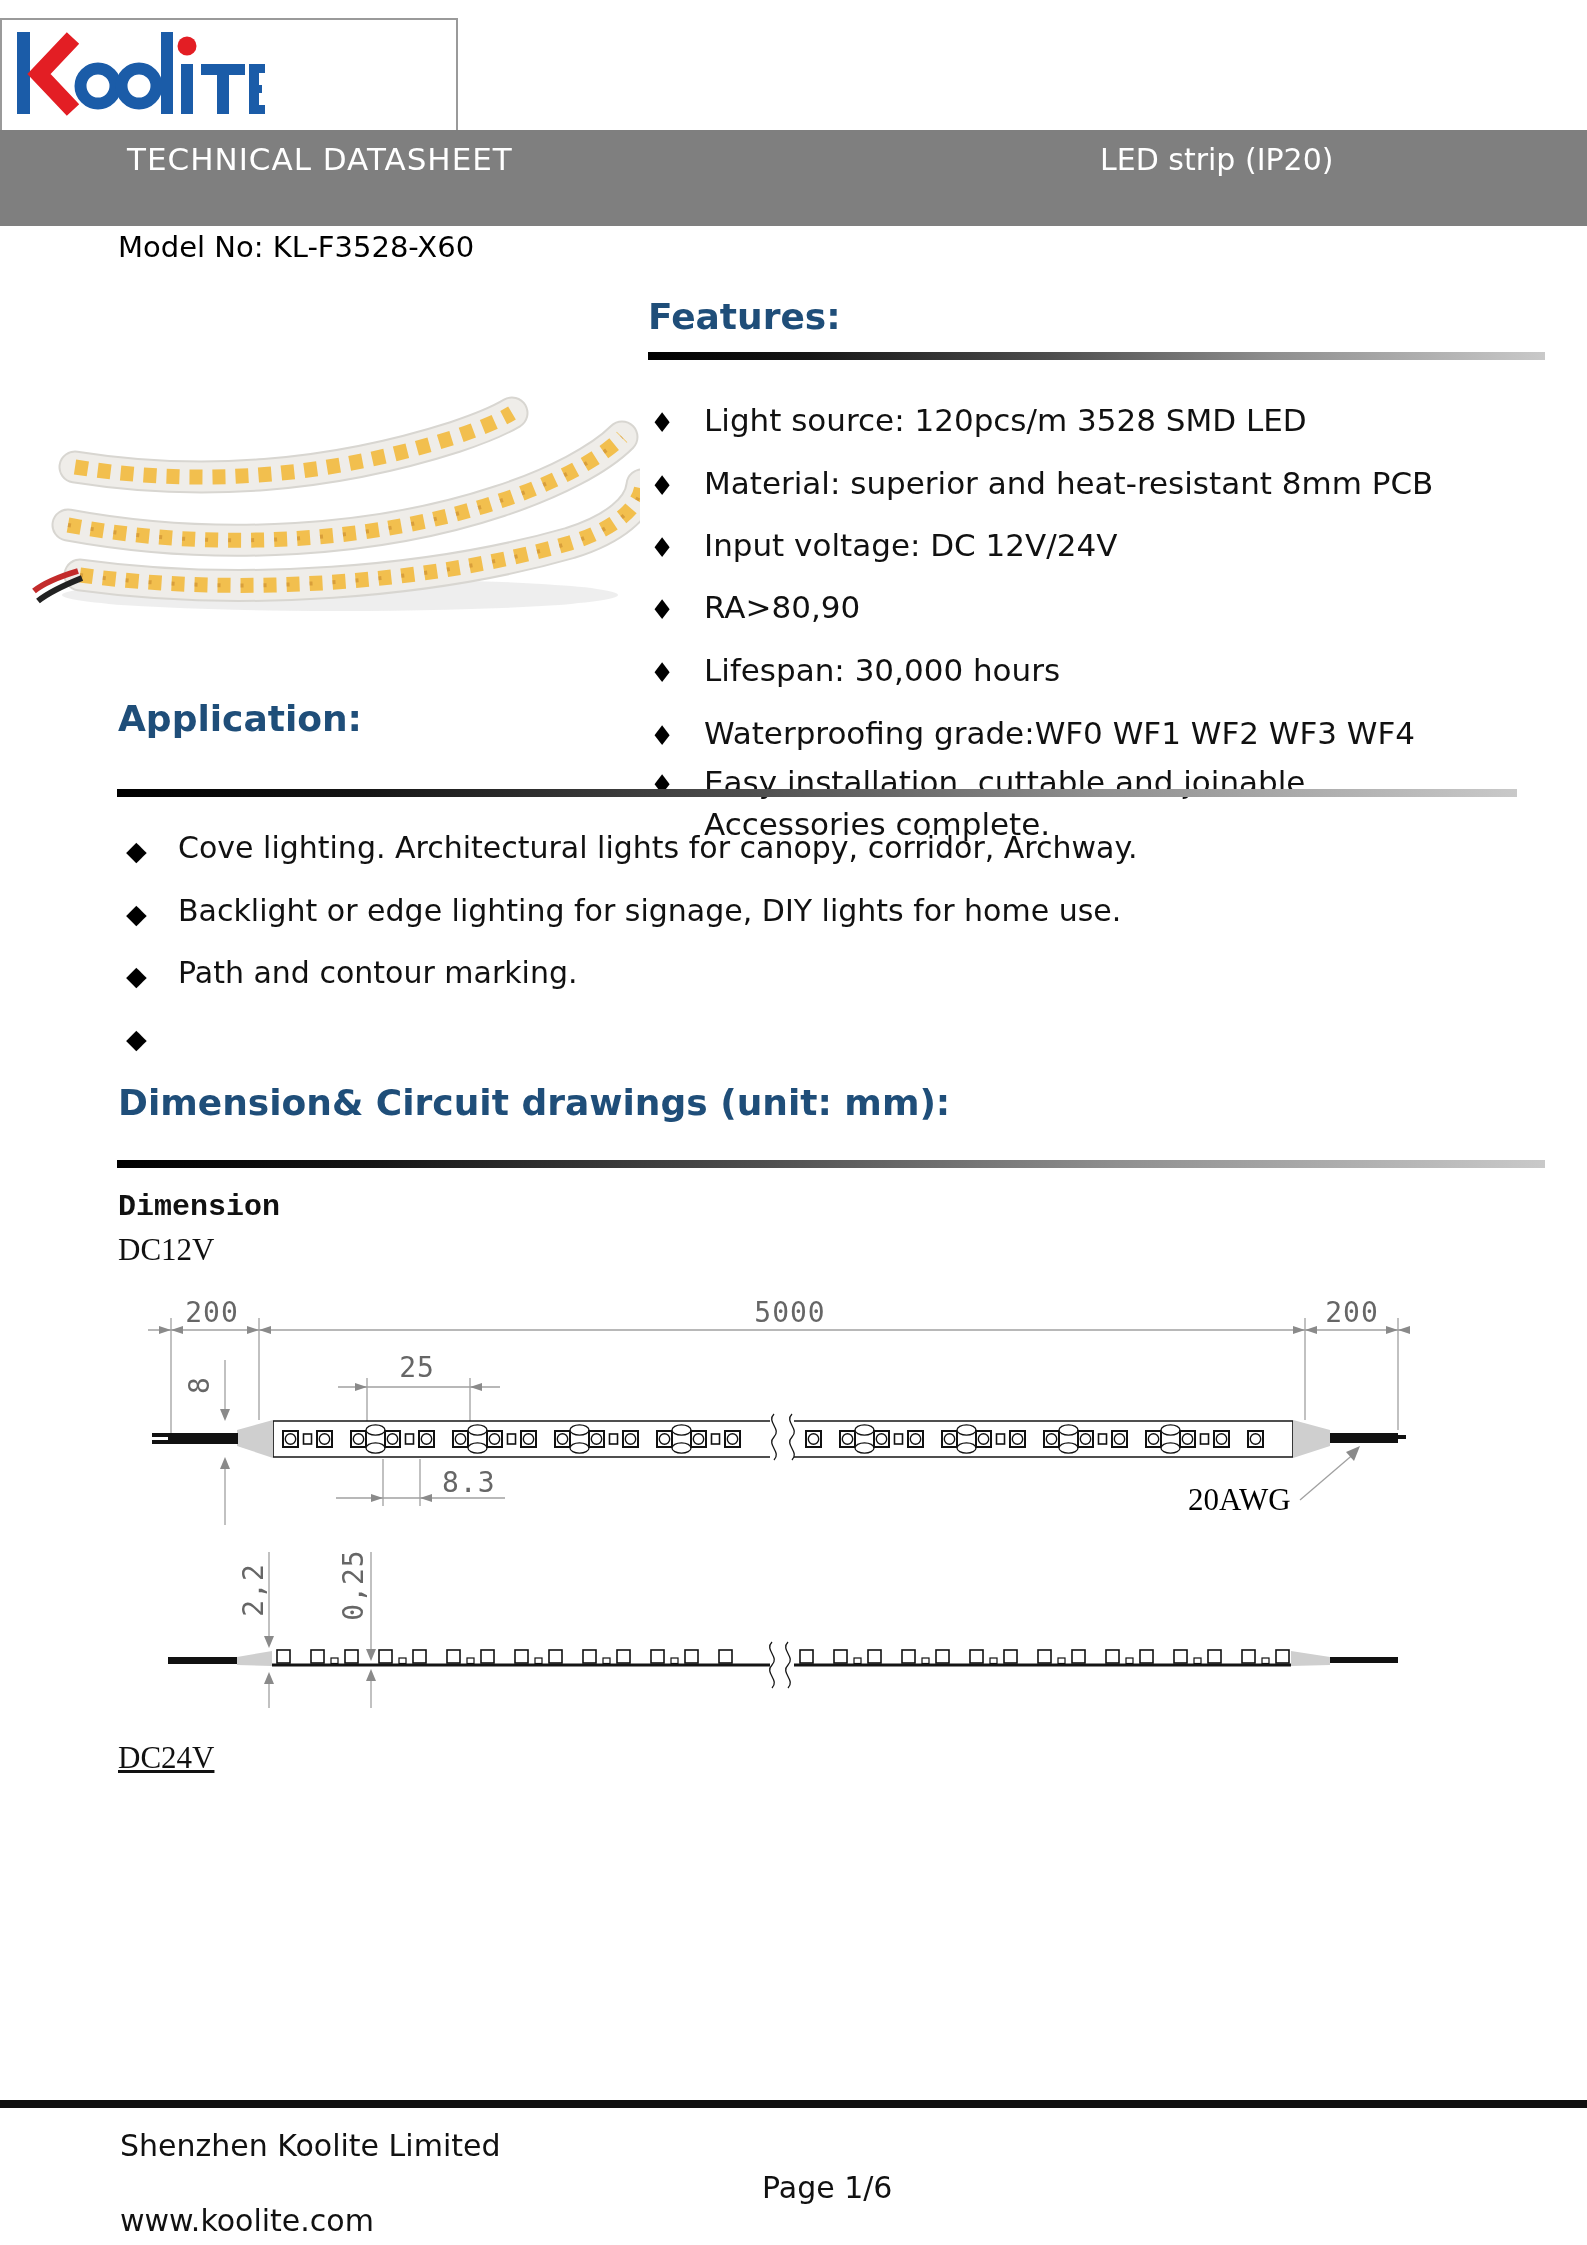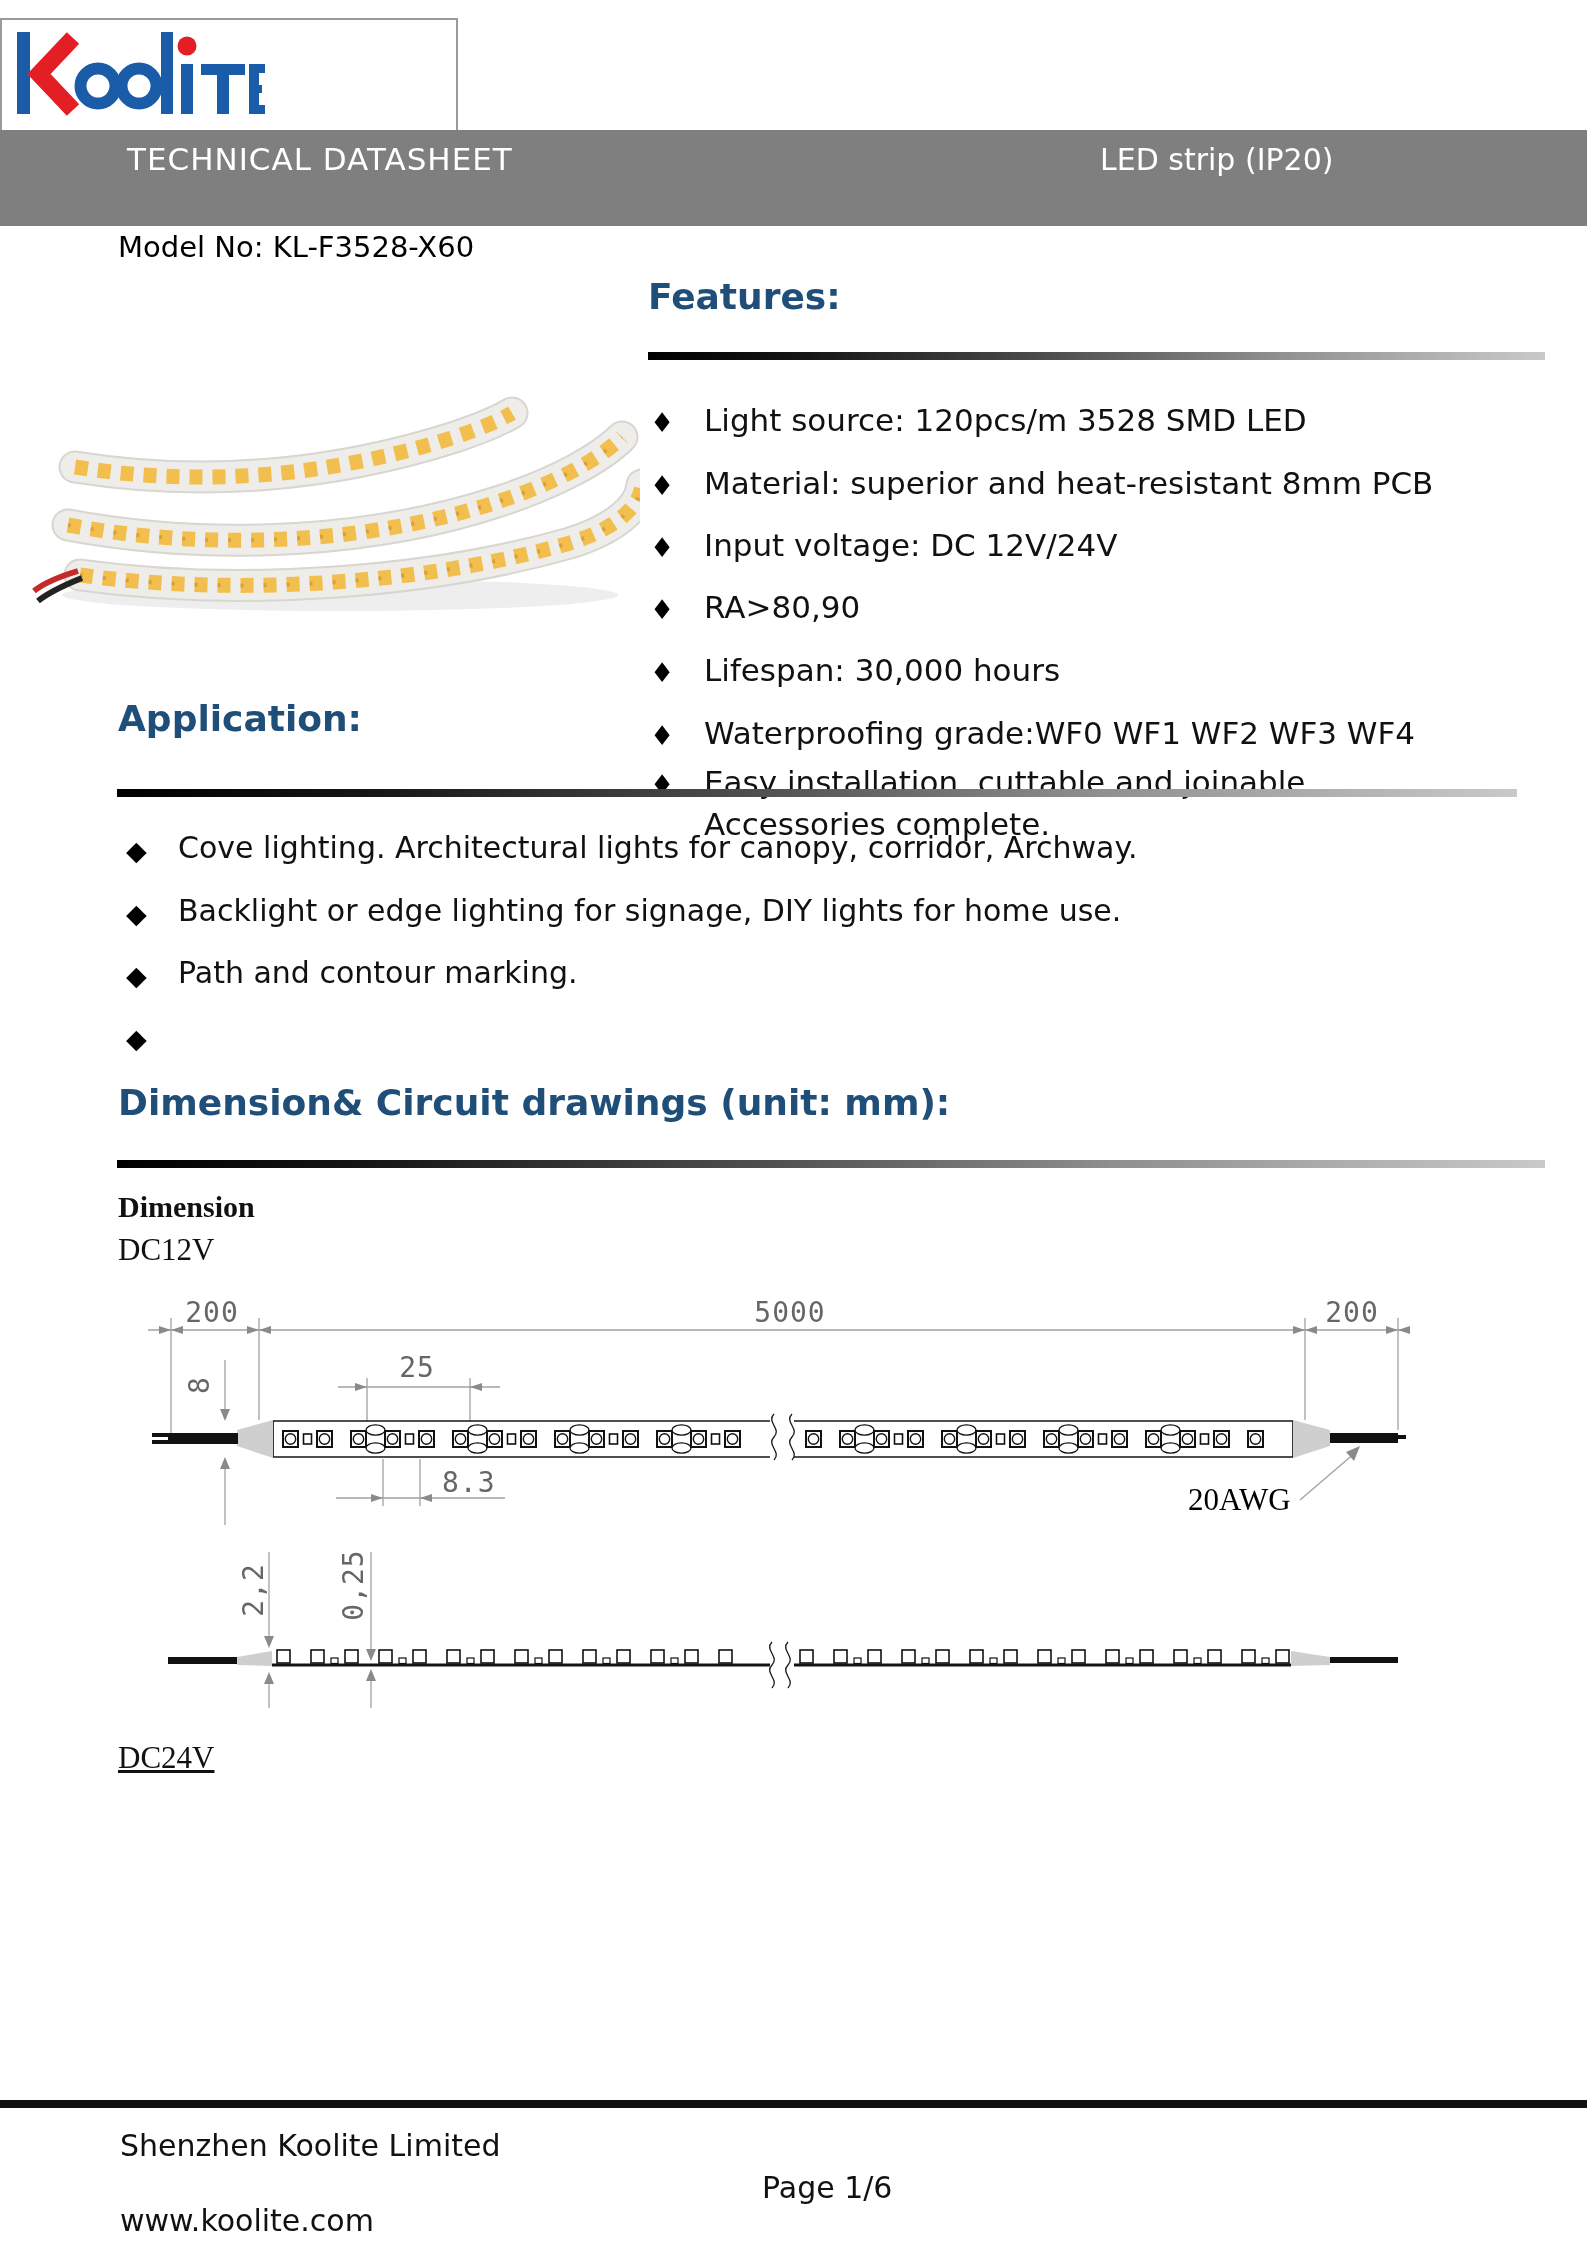--- a/index.html
+++ b/index.html
@@ -20,21 +20,21 @@
   .rule{height:8px;background:linear-gradient(90deg,#000 0%,#161616 18%,#4e4e4e 45%,#8f8f8f 70%,#c9c9c9 100%);}
   .footer-rule{left:0;top:2100px;width:1587px;height:8px;background:#101010;}
 
   
   .feat-item{left:648px;width:910px;font-size:31px;line-height:42px;padding-left:56px;box-sizing:border-box;}
   .app-item{left:124px;width:1420px;font-size:30px;line-height:42px;padding-left:54px;box-sizing:border-box;}
   .bullet{position:absolute;left:2px;top:3px;font-size:27px;color:#000;}
   .cont-line{left:704px;font-size:31px;}
 
   .serif{font-family:"Liberation Serif",serif;}
-  .dim-head{left:118px;top:1190px;font-size:30px;font-weight:bold;}
+  .dim-head{left:118px;top:1190px;font-size:30px;font-weight:bold;font-family:Liberation Mono, monospace;}
   .dc12{left:118px;top:1232px;font-size:31px;}
   .dc24{left:118px;top:1740px;font-size:31px;text-decoration:underline;}
 
   
   .footer-co{left:120px;top:2128px;font-size:30px;}
   .footer-web{left:120px;top:2170px;font-size:30px;margin-top:33px;}
   .footer-page{left:762px;top:2170px;font-size:30px;}
 
   
   .dimtext{font-family:"DejaVu Sans Mono",monospace;fill:#666;font-size:28px;letter-spacing:1px;}
@@ -88,21 +88,21 @@
       <path d="M45,82 C170,102 300,92 425,52 C455,42 472,34 482,28"></path>
     </g>
     <g fill="none" stroke="#c98a2e" stroke-width="4" stroke-dasharray="3 20" opacity="0.6">
       <path d="M50,190 C210,212 400,198 540,158 C585,144 610,122 612,100"></path>
       <path d="M38,140 C190,168 350,156 470,116 C525,98 570,74 592,52"></path>
     </g>
     <path d="M48,186 C28,192 14,198 4,206" stroke="#c32b2b" stroke-width="6" fill="none"></path>
     <path d="M52,193 C32,201 18,208 8,216" stroke="#222" stroke-width="6" fill="none"></path>
   </svg>
 
-  <div class="abs sec-title" style="left:648px;top:276px;">Features:</div>
+  <div class="abs sec-title" style="left:648px;top:296px;">Features:</div>
   <div class="abs rule" style="left:648px;top:352px;width:897px;"></div>
 
   <div class="abs feat-item" style="top:399px;">
     <span class="bullet">♦</span>
     <span>Light source: 120pcs/m 3528 SMD LED</span></div>
   <div class="abs feat-item" style="top:462px;">
     <span class="bullet">♦</span>
     <span>Material: superior and heat-resistant 8mm PCB</span></div>
   <div class="abs feat-item" style="top:524px;">
     <span class="bullet">♦</span>

